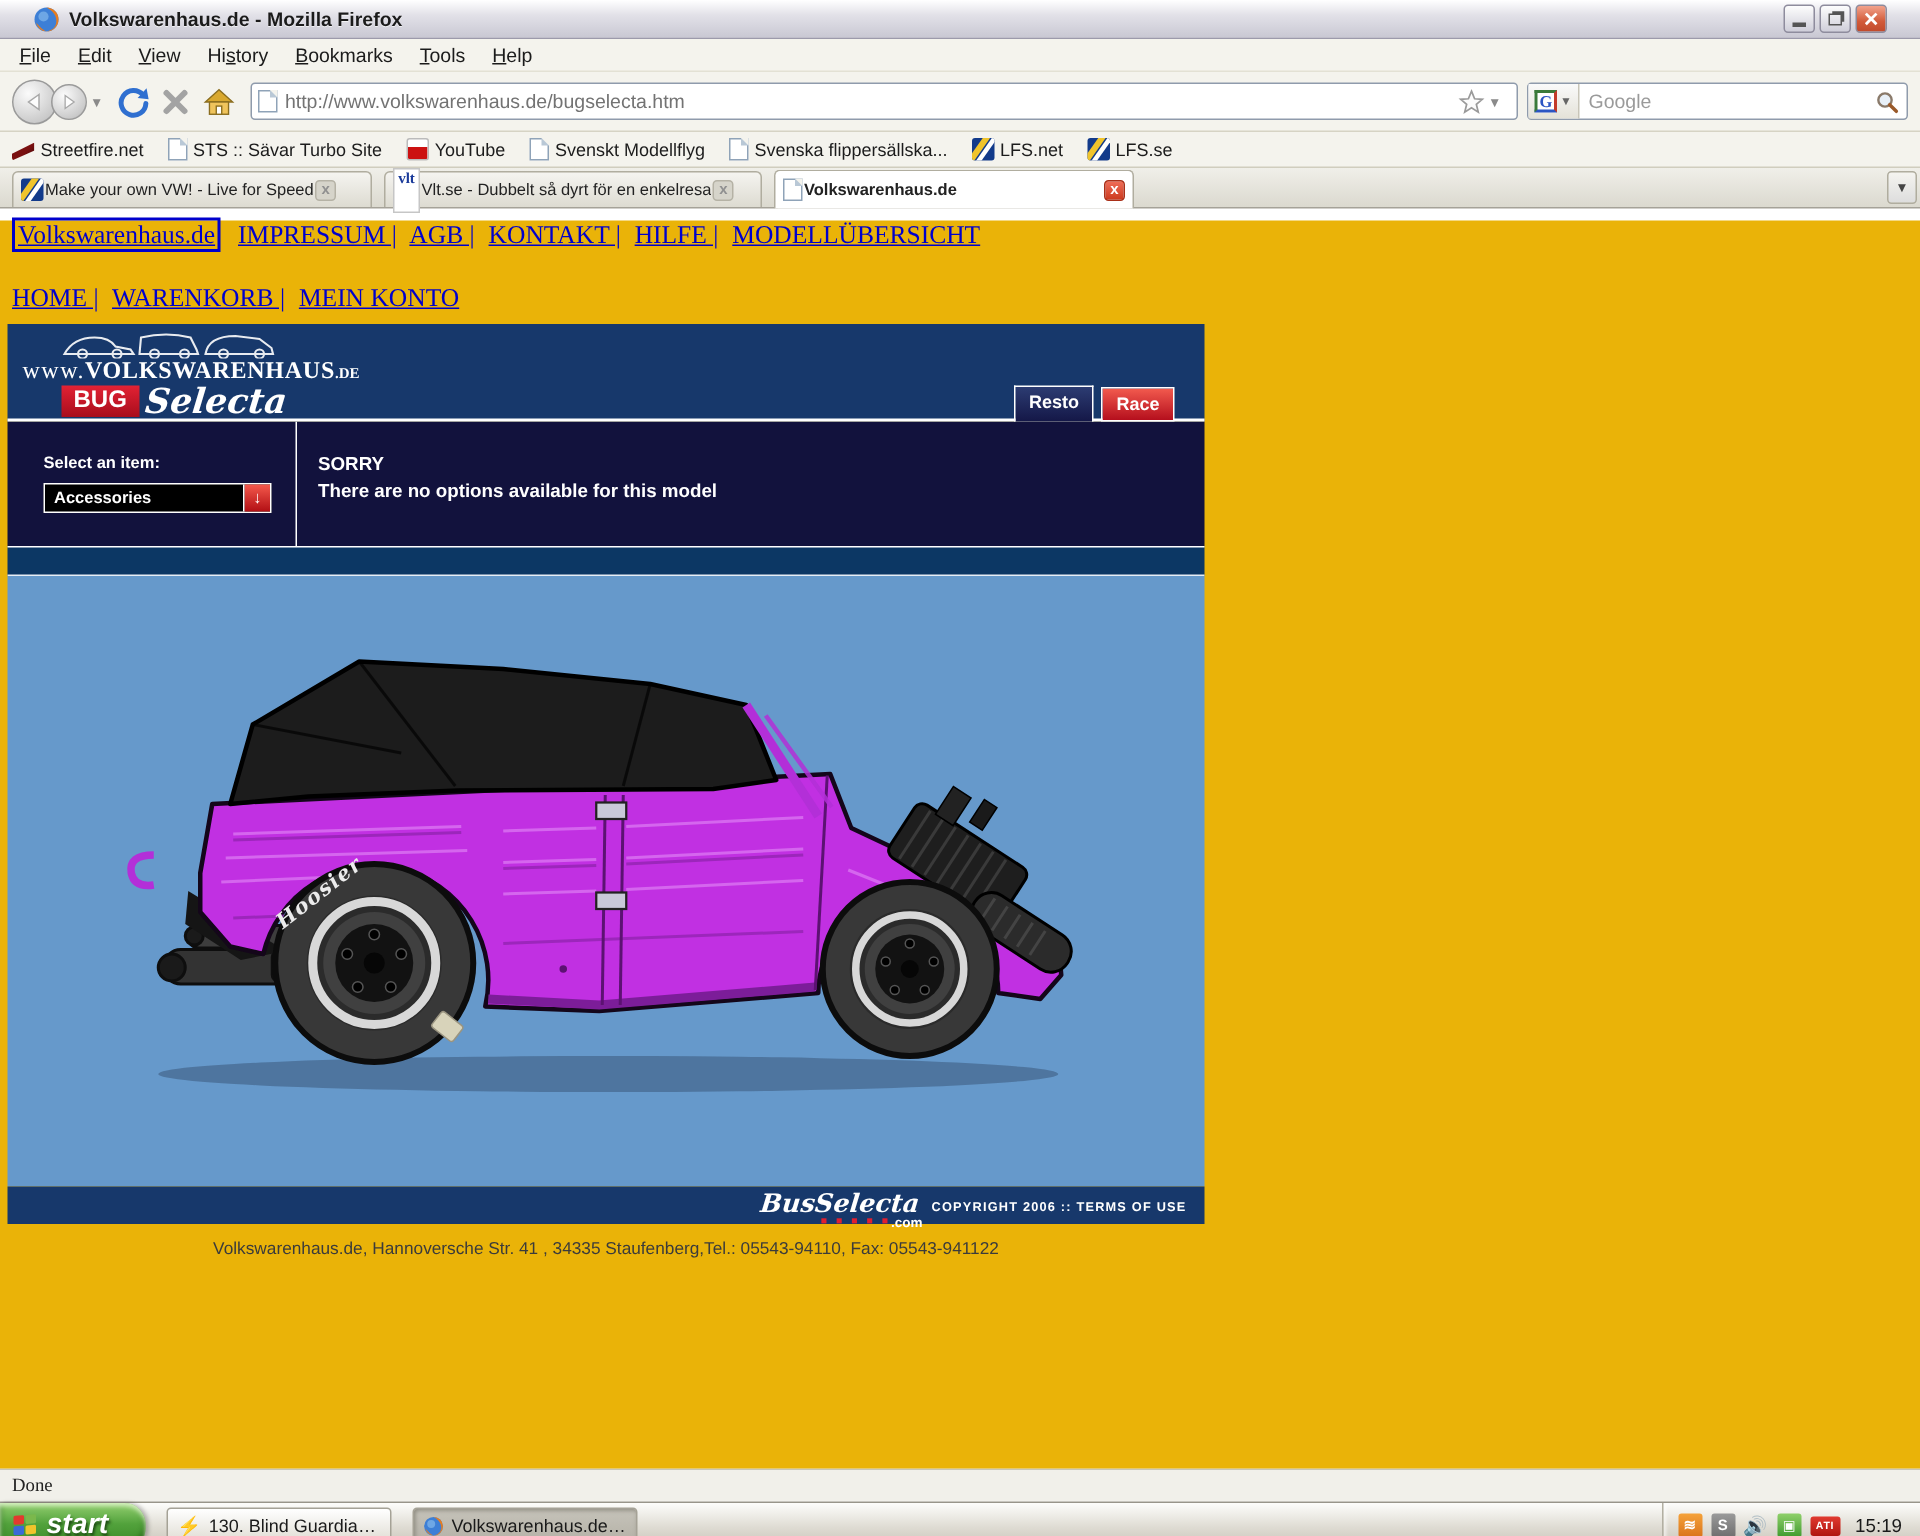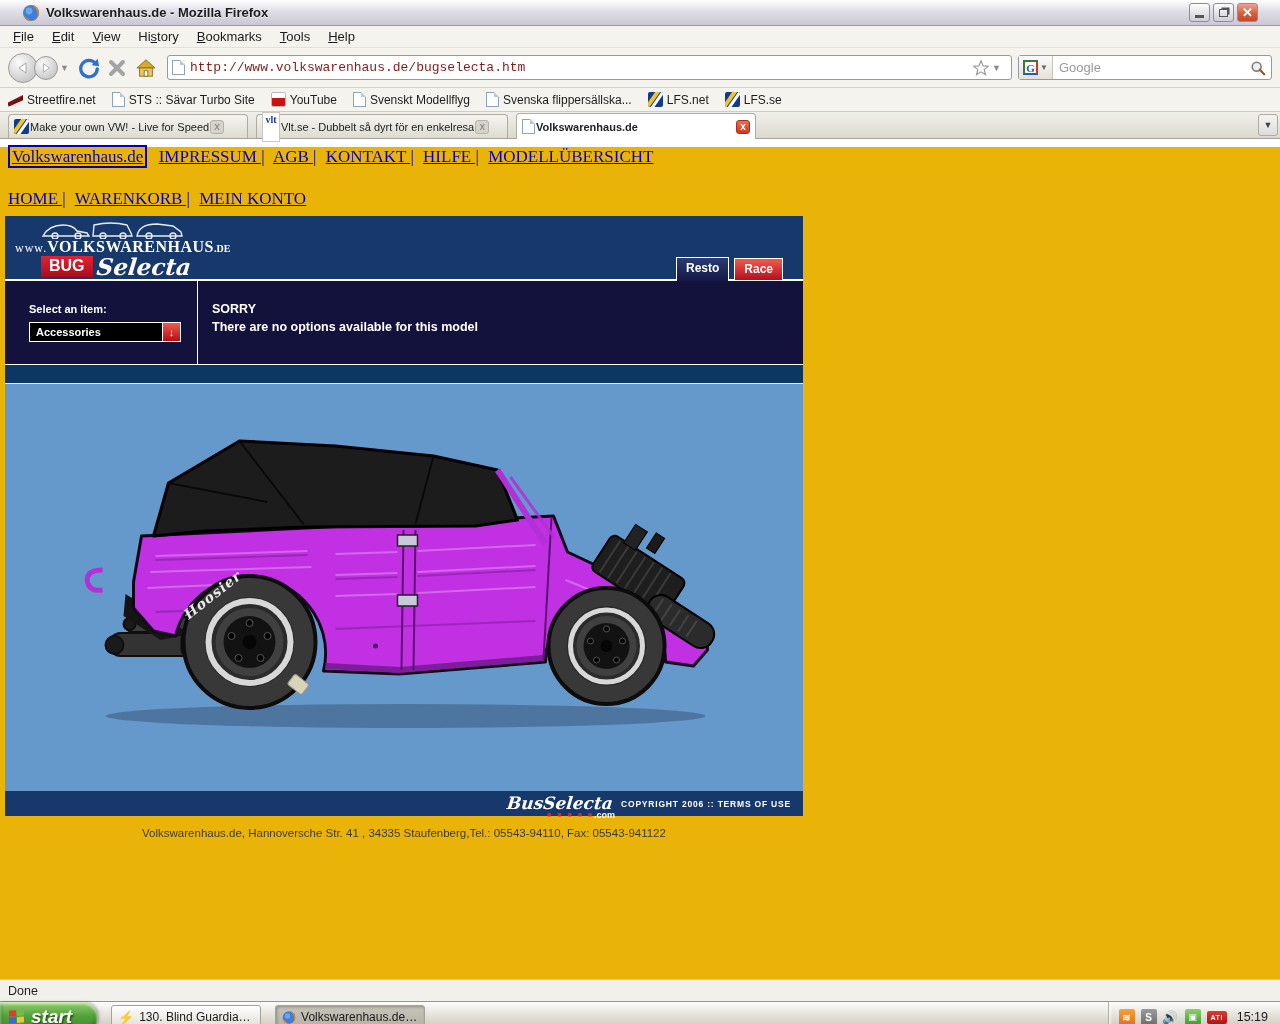--- a/index.html
+++ b/index.html
@@ -26,22 +26,22 @@
   .navbar { height:40px; background:#f4f3ed; border-bottom:1px solid #d6d3c4;
             display:flex; align-items:center; padding:0 8px; }
   .navbtn { display:flex; align-items:center; justify-content:center; }
   .circle { border-radius:50%; background:radial-gradient(circle at 35% 30%,#fbfbfb,#c9c9c9 75%,#ababab);
             border:1px solid #9a9a9a; }
   .back { width:30px; height:30px; }
   .fwd  { width:24px; height:24px; margin-left:-4px; }
   .ddsmall { font-size:9px; color:#8a8a8a; margin:0 6px 0 2px; }
   .urlbar { flex:1; height:25px; background:#fff; border:1px solid #8f9bac; border-radius:3px;
             display:flex; align-items:center; padding:0 4px; margin:0 6px; }
-  .urlbar input { flex:1; border:none; outline:none; font-size:13px; color:#7f1d1d;
-                  font-family:Liberation Mono, monospace; margin-left:5px; background:transparent; }
+  .urlbar input { flex:1; border:none; outline:none; font-size:13px; color:#737373;
+                  font-family:Liberation Sans, sans-serif; margin-left:5px; background:transparent; }
   .searchbox { width:254px; height:25px; background:#fff; border:1px solid #8f9bac; border-radius:3px;
                display:flex; align-items:center; }
   .gbtn { width:34px; height:23px; background:linear-gradient(180deg,#fafafa,#e4e2d8); border-right:1px solid #c8c5b8;
           display:flex; align-items:center; justify-content:center; gap:2px; }
   .gbox { width:15px; height:15px; border:2px solid; border-color:#3a7a3a #c33b2b #2b55c3 #3a7a3a;
           color:#2b55c3; font-weight:bold; font-size:11px; font-family:"Liberation Serif",serif;
           display:flex; align-items:center; justify-content:center; background:#fff; }
   .searchbox input { flex:1; border:none; outline:none; font-size:13px; padding:0 6px; background:transparent; }
   .searchbox input::placeholder { color:#9a9a9a; }
 
@@ -69,21 +69,21 @@
   .content { height:832px; background:#eab308; position:relative; }
   .plinks { margin:8px 0 0 8px; font-family:"Liberation Serif",serif; font-size:17px; }
   .plinks a { color:#0000cc; text-decoration:underline; margin-right:5px; }
   .plinks a.boxed { border:2px solid #0000cc; padding:0 2px; margin-right:7px; }
   .plinks.row2 { margin-top:22px; }
 
   .app { width:798px; margin:7px 0 0 5px; }
   .app-header { height:65px; background:#17386b; position:relative; border-bottom:2px solid #fff; }
   .vw-logo { position:absolute; left:10px; top:1px; color:#fff; font-family:"Liberation Serif",serif; }
   .logo-line { margin-top:-5px; white-space:nowrap; }
-  .logo-www { font-size:12px; letter-spacing:1px; }
+  .logo-www { font-size:16px; letter-spacing:1px; }
   .logo-name { font-size:16px; font-weight:bold; letter-spacing:0.5px; }
   .logo-tld { font-size:10px; font-weight:bold; }
   .bugrow { margin-left:26px; margin-top:-1px; display:flex; align-items:center; }
   .bugbox { background:linear-gradient(180deg,#e22234,#a80d1c); color:#fff; font-weight:bold;
             font-size:16px; padding:1px 8px 2px; font-family:"Liberation Sans",sans-serif; }
   .selecta { color:#fff; font-family:"DejaVu Serif",serif; font-style:italic; font-weight:bold;
              font-size:23px; margin-left:4px; transform:skewX(-6deg); line-height:1; }
   .modetabs { position:absolute; right:20px; bottom:-2px; display:flex; gap:5px; align-items:flex-end; }
   .mtab { border:1px solid #fff; color:#fff; font-weight:bold; font-size:12px; padding:3px 9px 4px; }
   .mtab.resto { background:linear-gradient(180deg,#2c3c72,#141747); border-bottom:none; padding-bottom:6px; }
@@ -109,21 +109,21 @@
   .busname { color:#fff; font-family:"DejaVu Serif",serif; font-style:italic; font-weight:bold;
              font-size:17px; transform:skewX(-6deg); display:inline-block; line-height:1; }
   .busdots { position:absolute; right:-2px; bottom:-7px; display:flex; align-items:center; }
   .dots { color:#e02030; font-size:7px; letter-spacing:2px; }
   .dotcom { color:#fff; font-size:9px; font-weight:bold; }
   .copyr { color:#fff; font-size:8.5px; font-weight:bold; letter-spacing:0.8px; }
 
   .address { width:798px; margin-left:5px; text-align:center; font-size:11.5px; color:#3b3b3b; margin-top:11px; }
 
   .statusbar { height:22px; background:#f1f0ea; border-top:1px solid #c9c6b7; display:flex;
-               align-items:center; padding-left:8px; font-size:12.5px; color:#222; }
+               align-items:center; padding-left:8px; font-size:12.5px; color:#222;font-family:Liberation Serif, serif; }
 
   
   .taskbar { height:31px; background:linear-gradient(180deg,#fdfdfb,#dedbd2 55%,#c7c3b8);
              border-top:1px solid #98958a; display:flex; align-items:center; }
   .startbtn { width:97px; height:31px; border-radius:0 14px 14px 0;
               background:linear-gradient(180deg,#94cf70,#52a23c 45%,#3c8a27 90%,#2f771d);
               box-shadow:inset 0 2px 3px #d6f0c2, inset 0 -3px 4px #1d5a10, 2px 0 3px #0004;
               display:flex; align-items:center; padding-left:9px; gap:6px; }
   .startbtn .stxt { color:#fff; font-size:19px; font-weight:bold; font-style:italic;
                     text-shadow:1px 2px 2px #1c4a12; }

